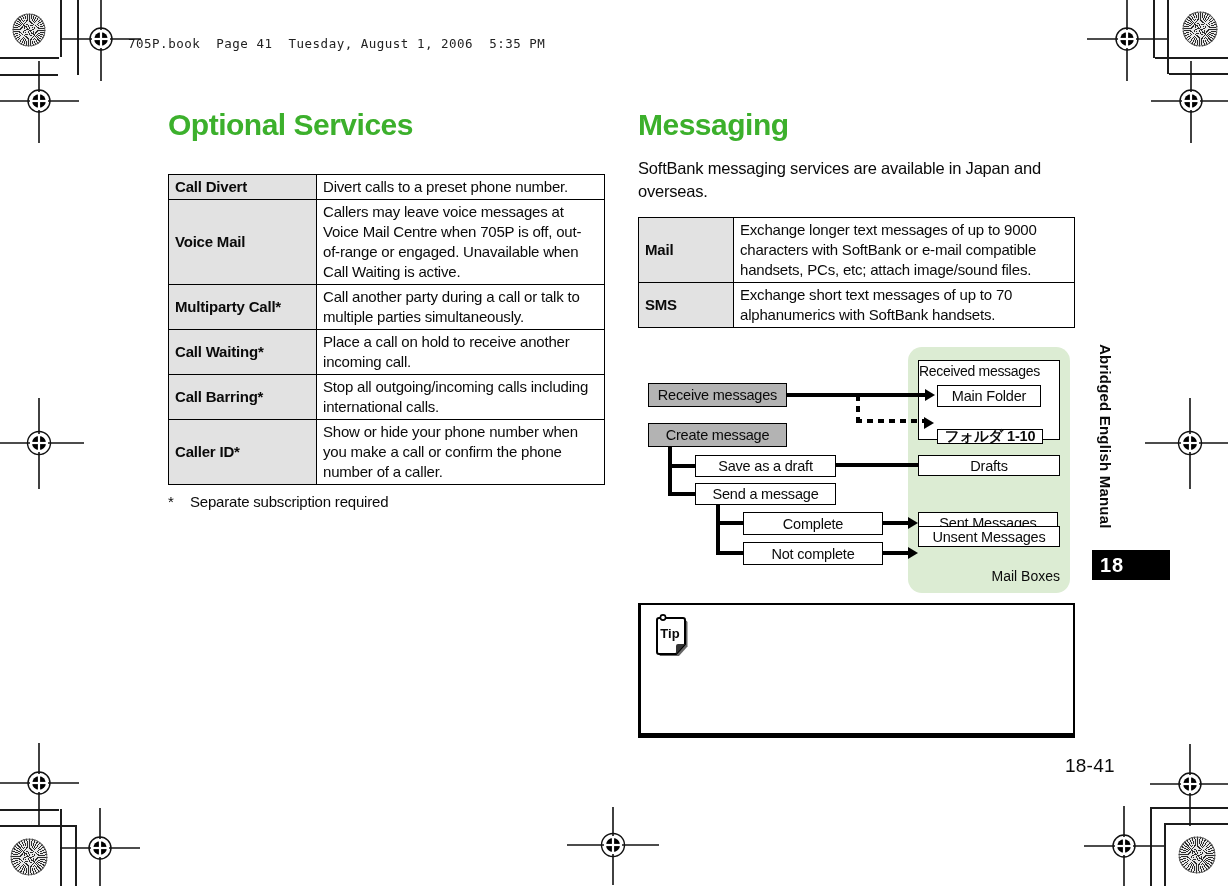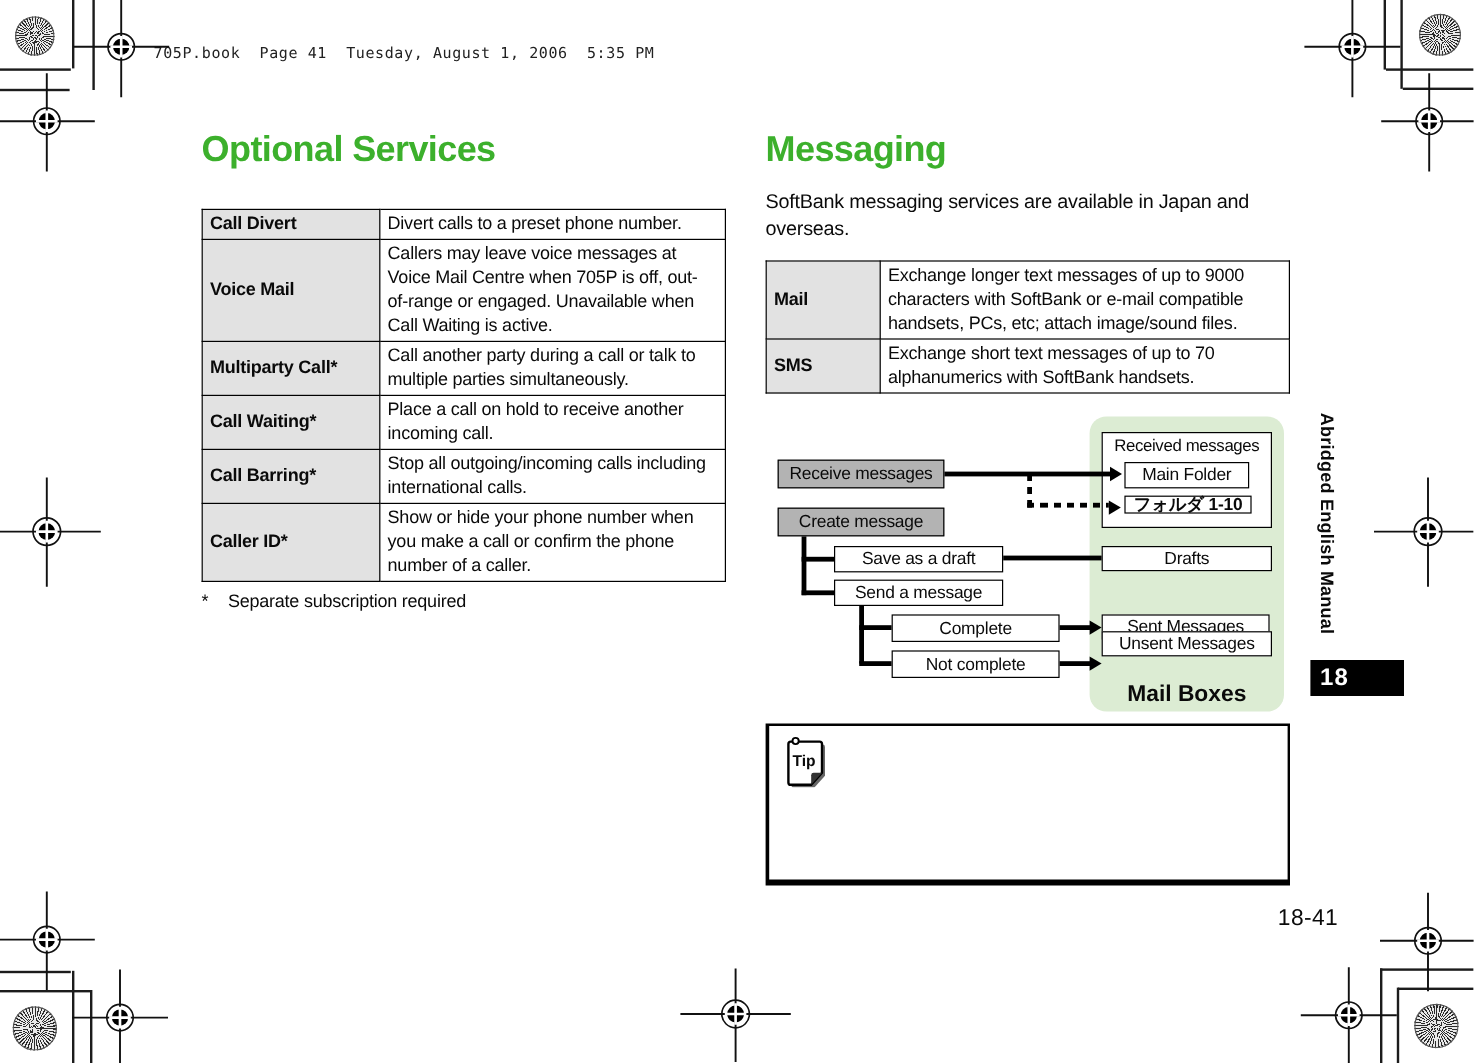--- a/index.html
+++ b/index.html
@@ -34,26 +34,26 @@
   .tbl-right { margin-top:14px; }
   .tbl-right td.svc { width:95px; }
 
   
   .diagram { position:absolute; left:638px; top:345px; width:437px; height:250px; }
   .dg-panel { position:absolute; left:270px; top:2px; width:162px; height:246px; background:#dcecd3; border-radius:14px; }
   .dg-box { position:absolute; border:1.5px solid #000; background:#fff; font-size:14.5px; letter-spacing:-0.2px;
     display:flex; align-items:center; justify-content:center; text-align:center; }
   .dg-gray { background:#b3b3b3; }
   .dg-group { position:absolute; left:280px; top:15px; width:142px; height:80px; background:#fff; border:1.5px solid #000; }
-  .dg-group-label { position:absolute; left:0; top:2px; width:100%; text-align:center; font-size:14px; letter-spacing:-0.3px; }
+  .dg-group-label { position:absolute; left:0; top:2px; width:100%; text-align:left; font-size:14px; letter-spacing:-0.3px; }
   .dg-line { position:absolute; background:#000; }
   .dash-h { position:absolute; height:4px; background:repeating-linear-gradient(90deg,#000 0 6px,transparent 6px 11px); }
   .dash-v { position:absolute; width:4px;  background:repeating-linear-gradient(180deg,#000 0 6px,transparent 6px 11px); }
   .ah { position:absolute; width:0; height:0; border-top:6px solid transparent; border-bottom:6px solid transparent; border-left:10px solid #000; }
-  .dg-mailboxes { position:absolute; left:280px; top:223px; width:142px; text-align:center; font-weight:bold; font-size:19px; }
+  .dg-mailboxes { position:absolute; left:280px; top:223px; width:142px; text-align:right; font-weight:normal; font-size:14px; }
 
   
   .tipbox { position:absolute; left:638px; top:603px; width:437px; height:135px; background:#fff;
     border:2px solid #000; border-left-width:3px; border-bottom-width:5px; }
   .tip-icon { position:absolute; left:10px; top:7px; width:40px; height:44px; }
   .tip-label { position:absolute; left:4px; top:14px; width:30px; text-align:center; font-weight:bold; font-size:13px; }
   .tip-list { position:absolute; left:58px; top:7px; width:368px; list-style:none; }
   .tip-list li { position:relative; padding-left:17px; font-size:15.5px; line-height:21.5px; letter-spacing:-0.2px; }
   .tip-list li::before { content:"\25CF"; position:absolute; left:0; top:0; font-size:12px; }
 
@@ -230,21 +230,21 @@
     </table>
 </div>
 
 <div class="diagram">
   <div class="dg-panel"></div>
 
   <div class="dg-group">
     <div class="dg-group-label">Received messages</div>
   </div>
   <div class="dg-box" style="left:299px; top:40px; width:104px; height:22px;">Main Folder</div>
-  <div class="dg-box" style="left:299px; top:68px; width:106px; height:15px; font-weight:bold;">フォルダ 1-10</div>
+  <div class="dg-box" style="left:299px; top:84px; width:106px; height:15px; font-weight:bold;">フォルダ 1-10</div>
 
   <div class="dg-box dg-gray" style="left:10px; top:38px; width:139px; height:24px;">Receive messages</div>
   <div class="dg-box dg-gray" style="left:10px; top:78px; width:139px; height:24px;">Create message</div>
   <div class="dg-box" style="left:57px; top:110px; width:141px; height:22px;">Save as a draft</div>
   <div class="dg-box" style="left:57px; top:138px; width:141px; height:22px;">Send a message</div>
   <div class="dg-box" style="left:105px; top:167px; width:140px; height:23px;">Complete</div>
   <div class="dg-box" style="left:105px; top:197px; width:140px; height:23px;">Not complete</div>
 
   <div class="dg-box" style="left:280px; top:110px; width:142px; height:21px;">Drafts</div>
   <div class="dg-box" style="left:280px; top:167px; width:140px; height:21px;">Sent Messages</div>

